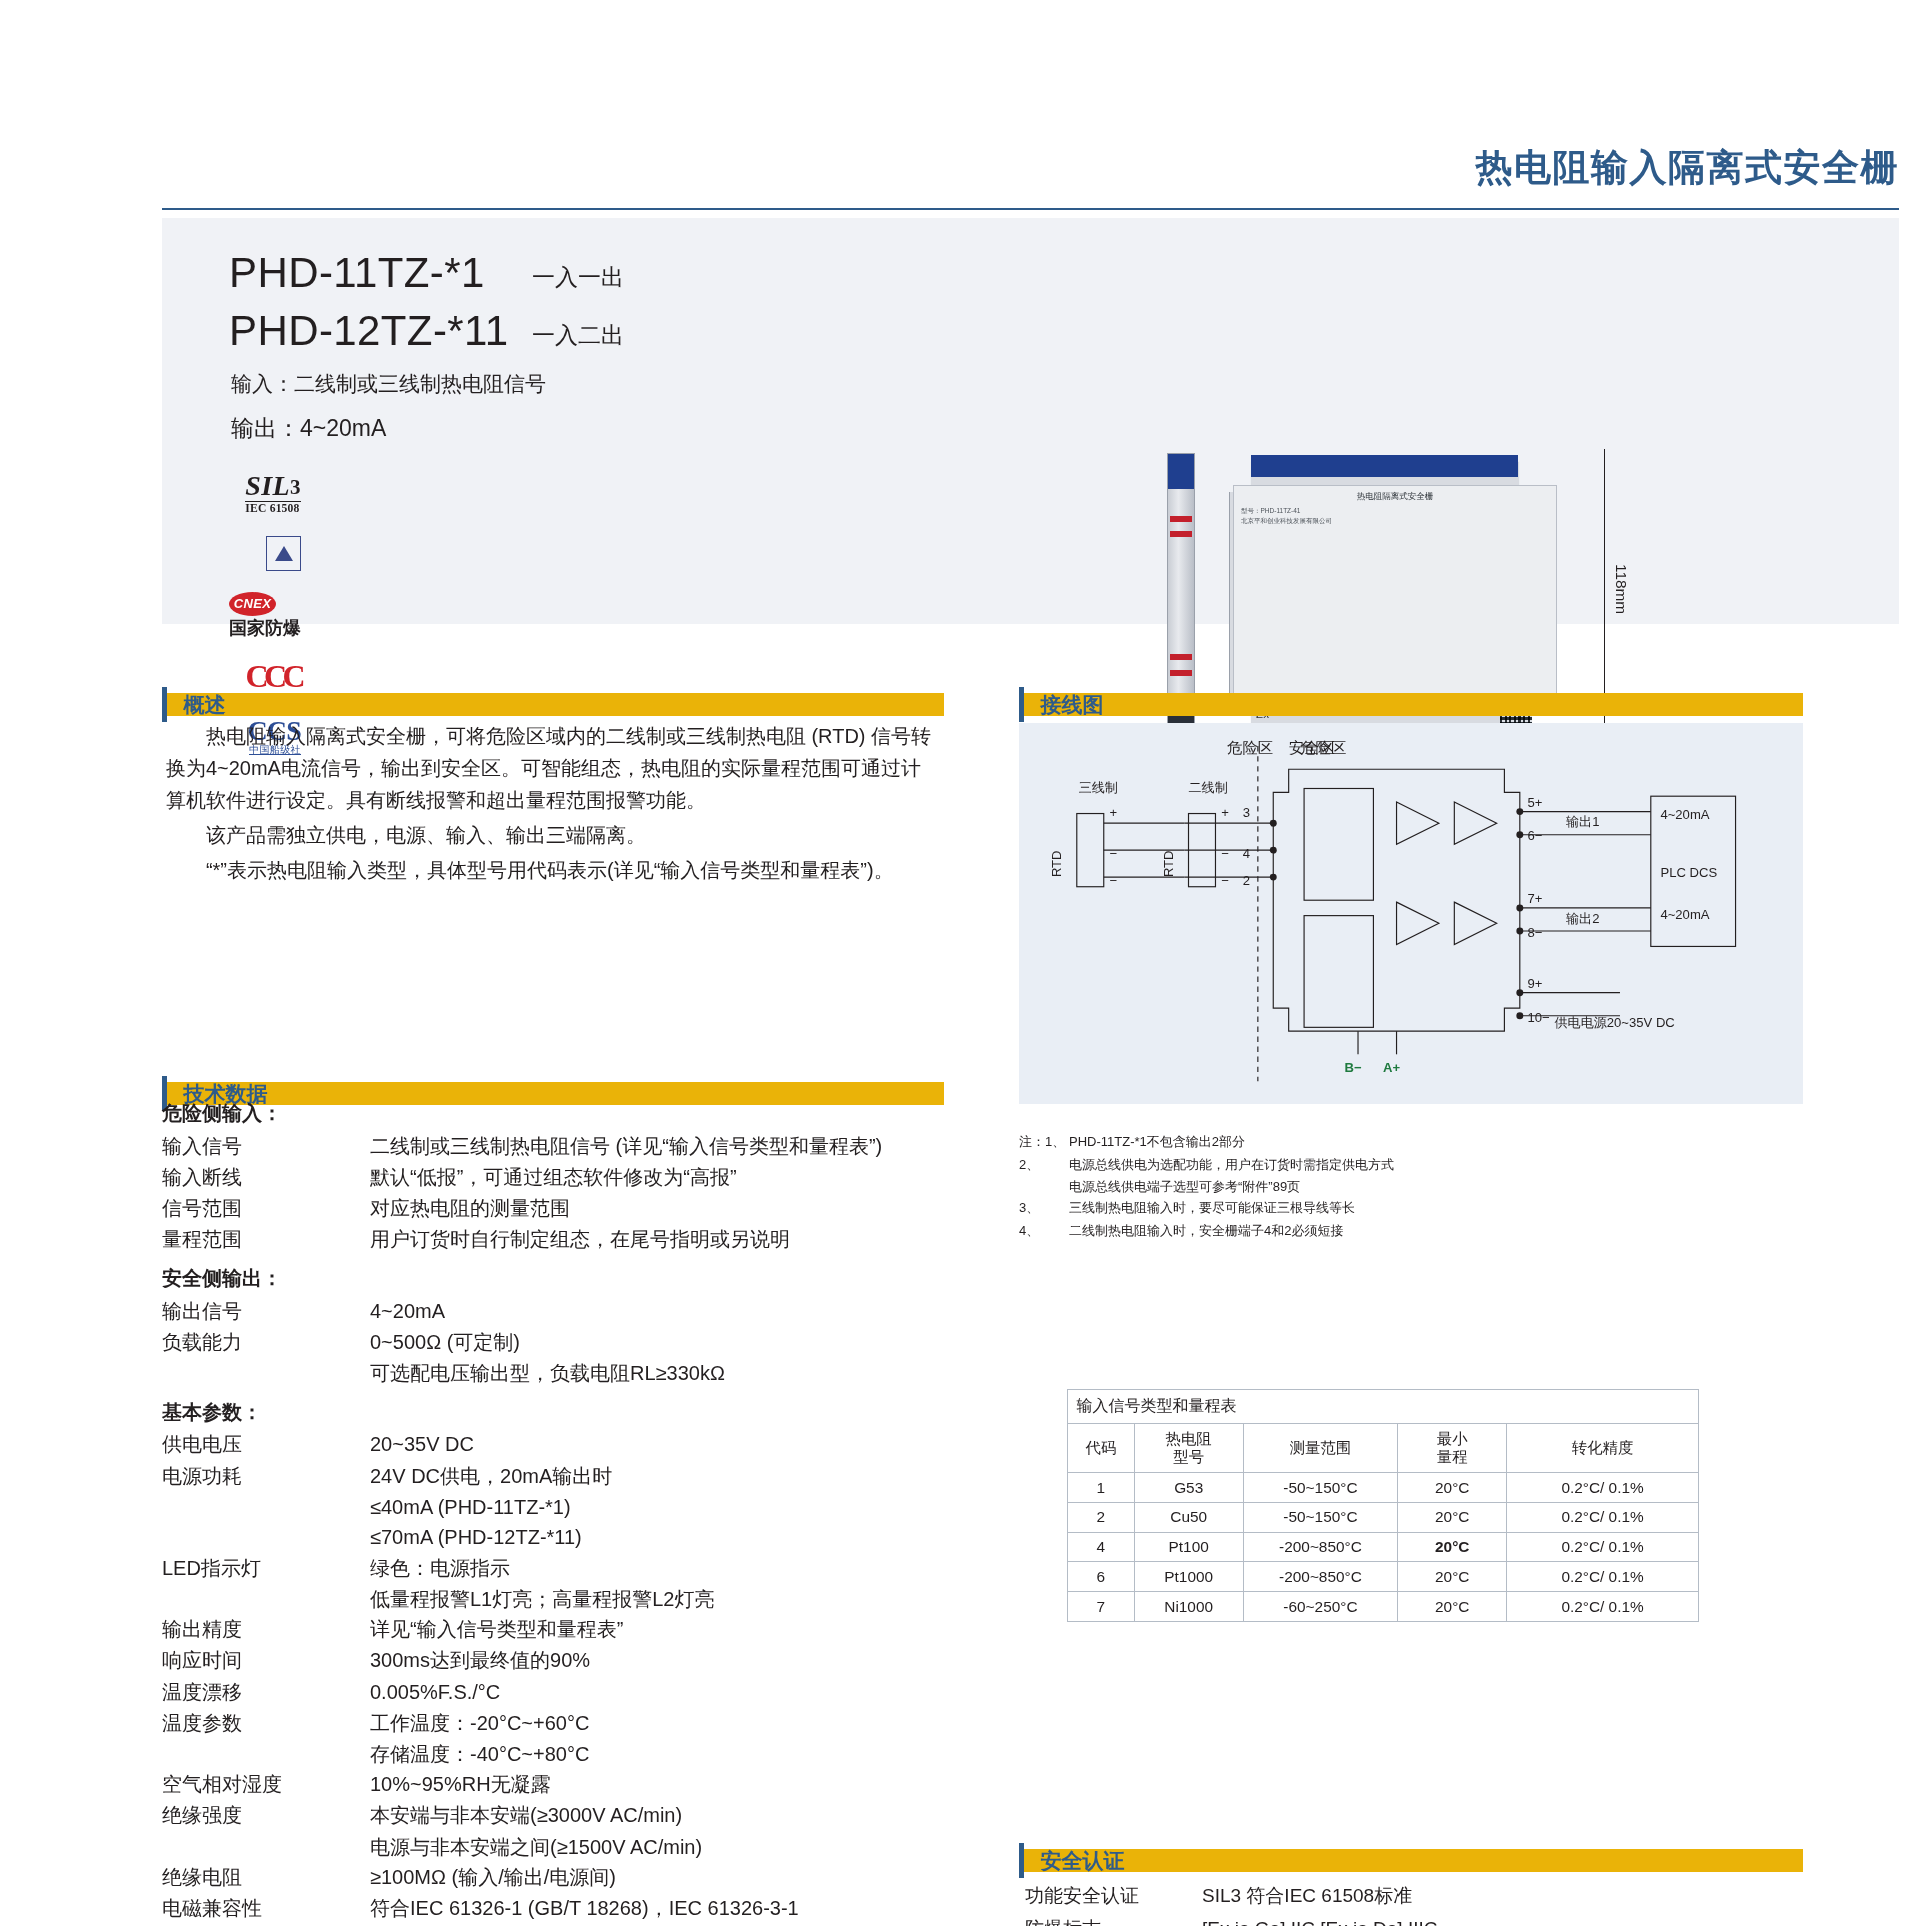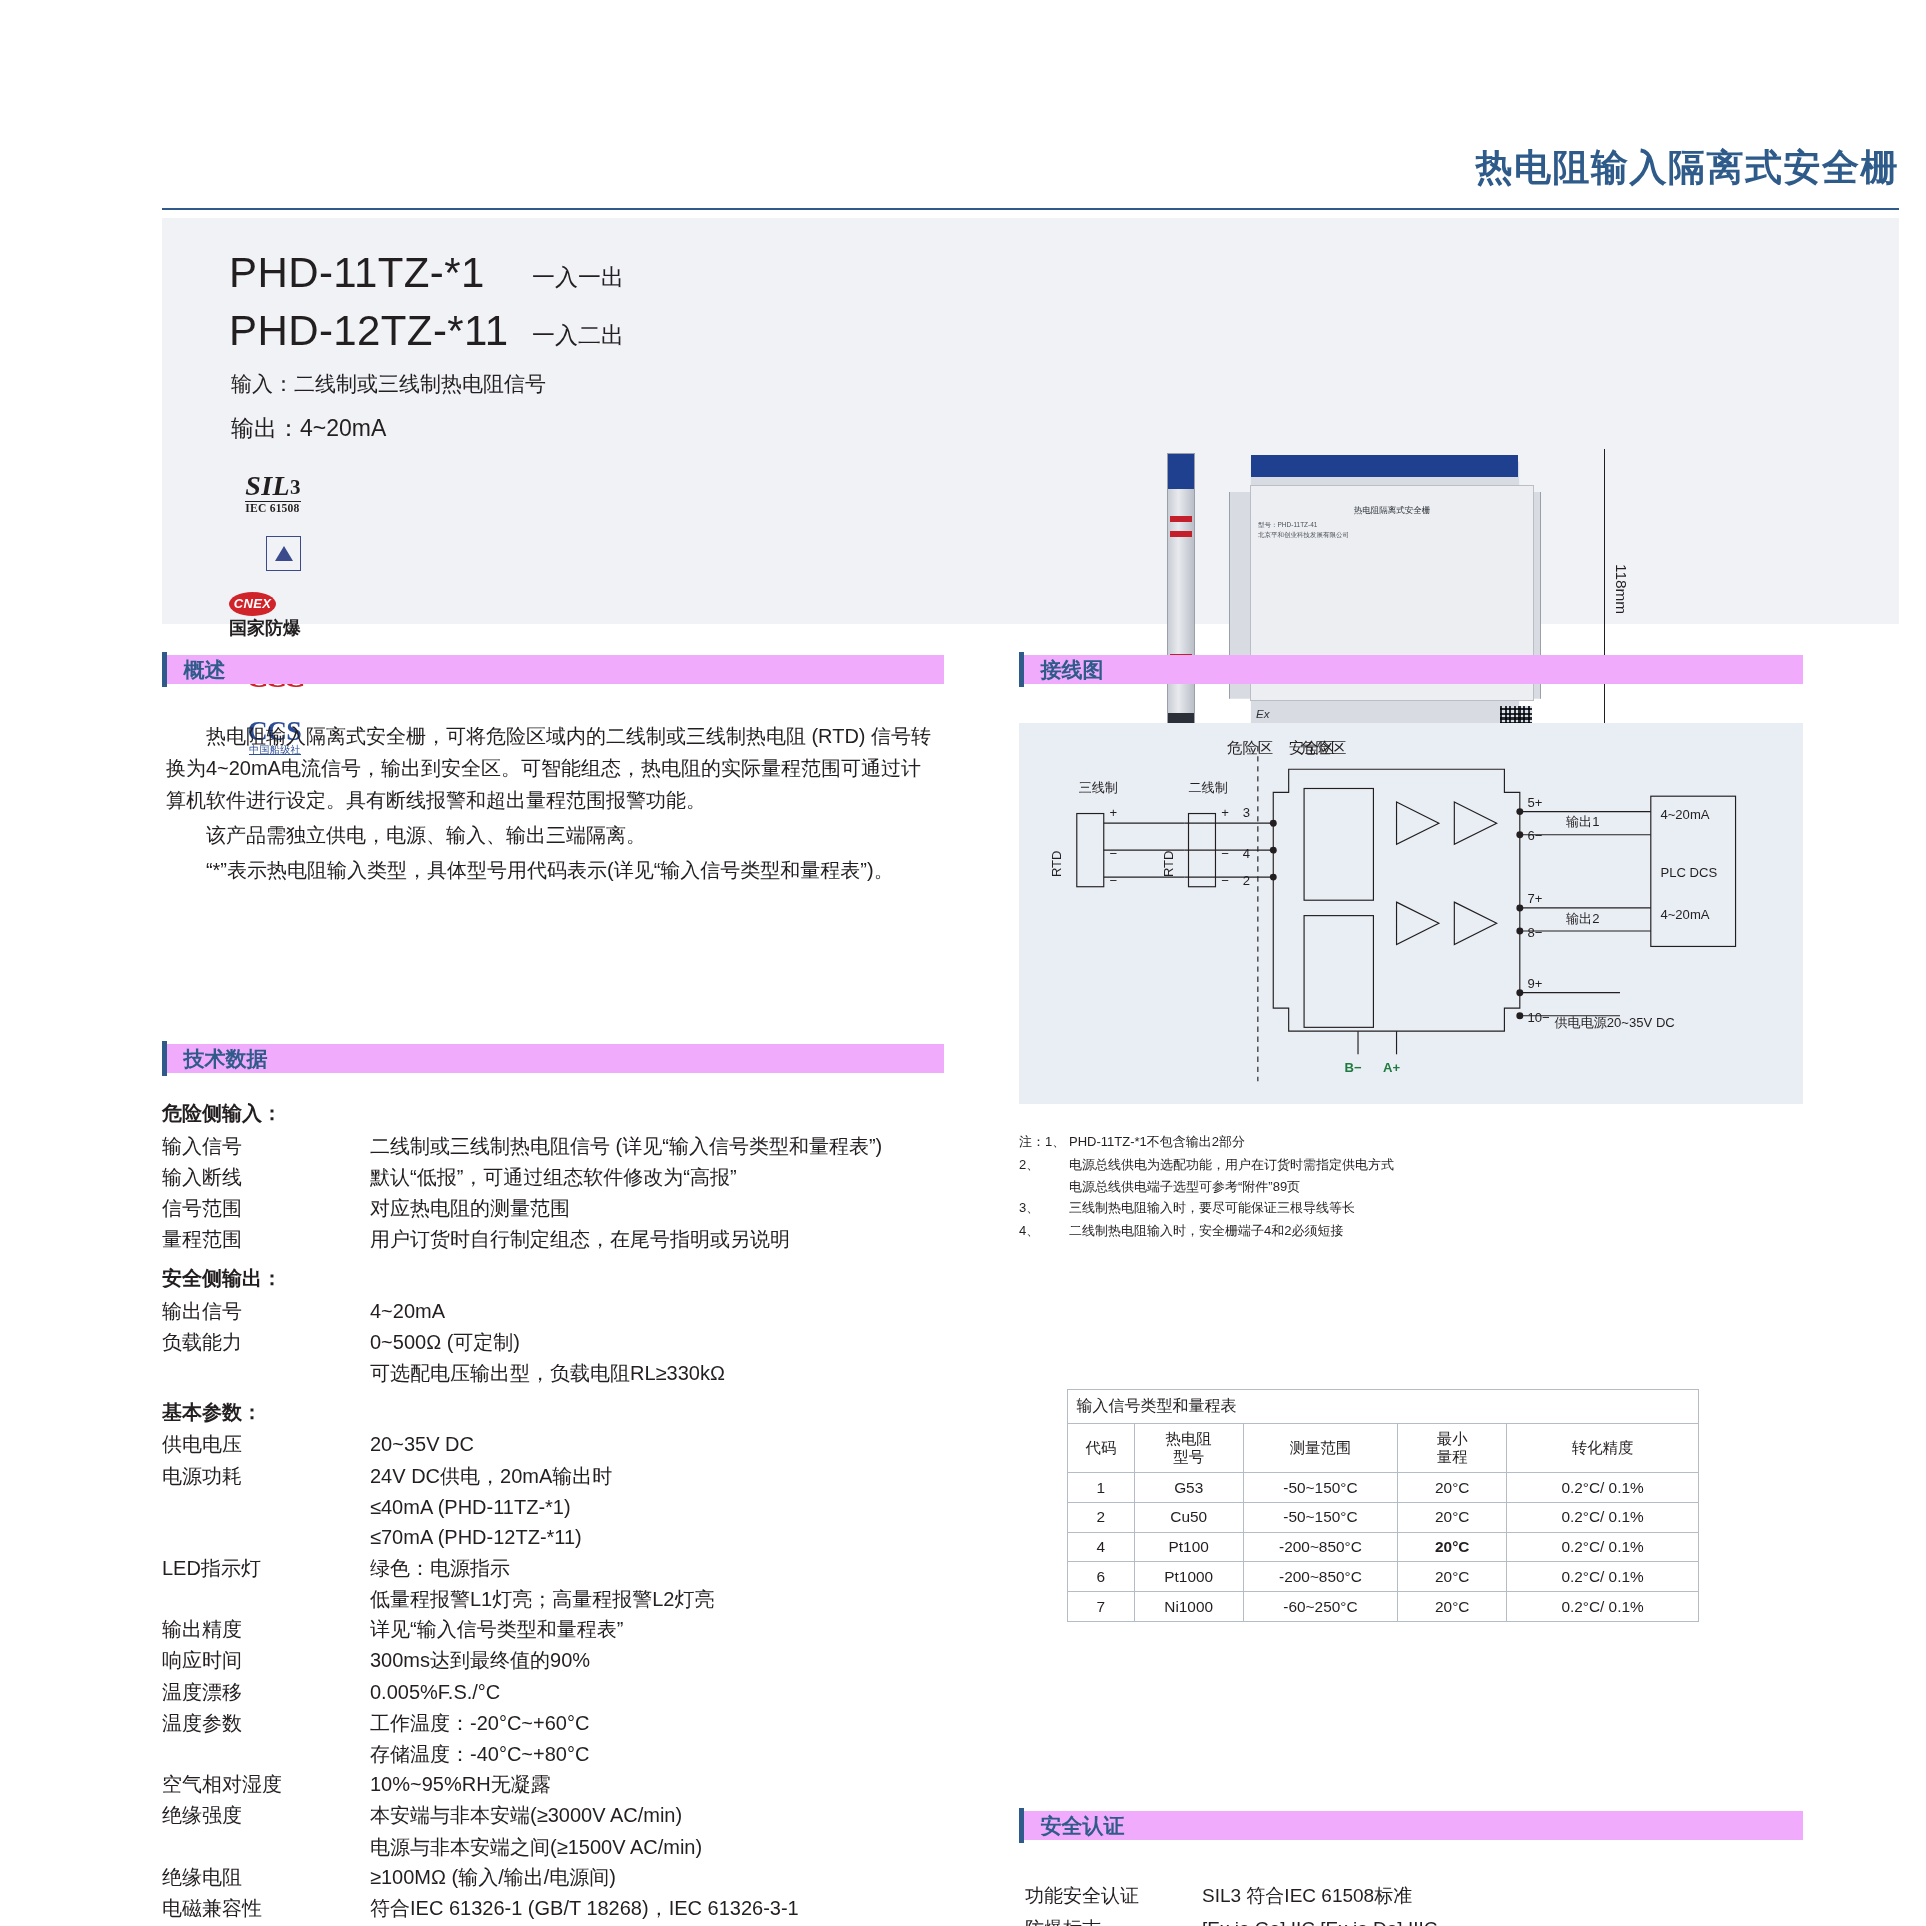--- a/index.html
+++ b/index.html
@@ -238,27 +238,27 @@
     box-sizing: border-box;
     clip-path: polygon(0 16%, 7% 16%, 7% 6%, 93% 6%, 93% 16%, 100% 16%, 100% 84%, 93% 84%, 93% 94%, 7% 94%, 7% 84%, 0 84%);
   }
   .dev-body .blue-tab {
     position: absolute;
     top: 11.6px; left: 22.3px; width: 267px; height: 22.3px;
     background: #1f3f8f;
   }
   .dev-body .label-block {
     position: absolute;
-    top: 42px; left: 21px; width: 284px; height: 216px;
+    top: 42px; left: 4px; width: 324px; height: 216px;
     background: #eceef1;
     border: 0.8px solid #b9bec7;
     box-sizing: border-box;
     font-size: 6.5px;
     color: #4b5158;
-    padding: 18px 7px;
+    padding: 4px 7px;
     line-height: 1.55;
     overflow: hidden;
   }
   .dev-body .label-title {
     text-align: center;
     font-size: 8.5px;
     color: #2c3238;
     margin-bottom: 2.3px;
   }
   .dev-body .qr {
@@ -319,24 +319,25 @@
   .dim-h2-label {
     position: absolute;
     left: 0px;
     top: 539px;
     font-size: 15.4px;
     color: #231f20;
   }
   
   .section-bar {
     position: absolute;
-    height: 29px;
-    background: #f0abfc;
+    height: 23px;
+    background: #eab308;
     display: flex;
     align-items: center;
+    margin-top: 38px;
   }
   .section-bar .accent {
     width: 5.4px;
     height: 35px;
     background: #2e5b8a;
   }
   .section-bar .title {
     font-size: 21px;
     font-weight: bold;
     color: #2e5b8a;

